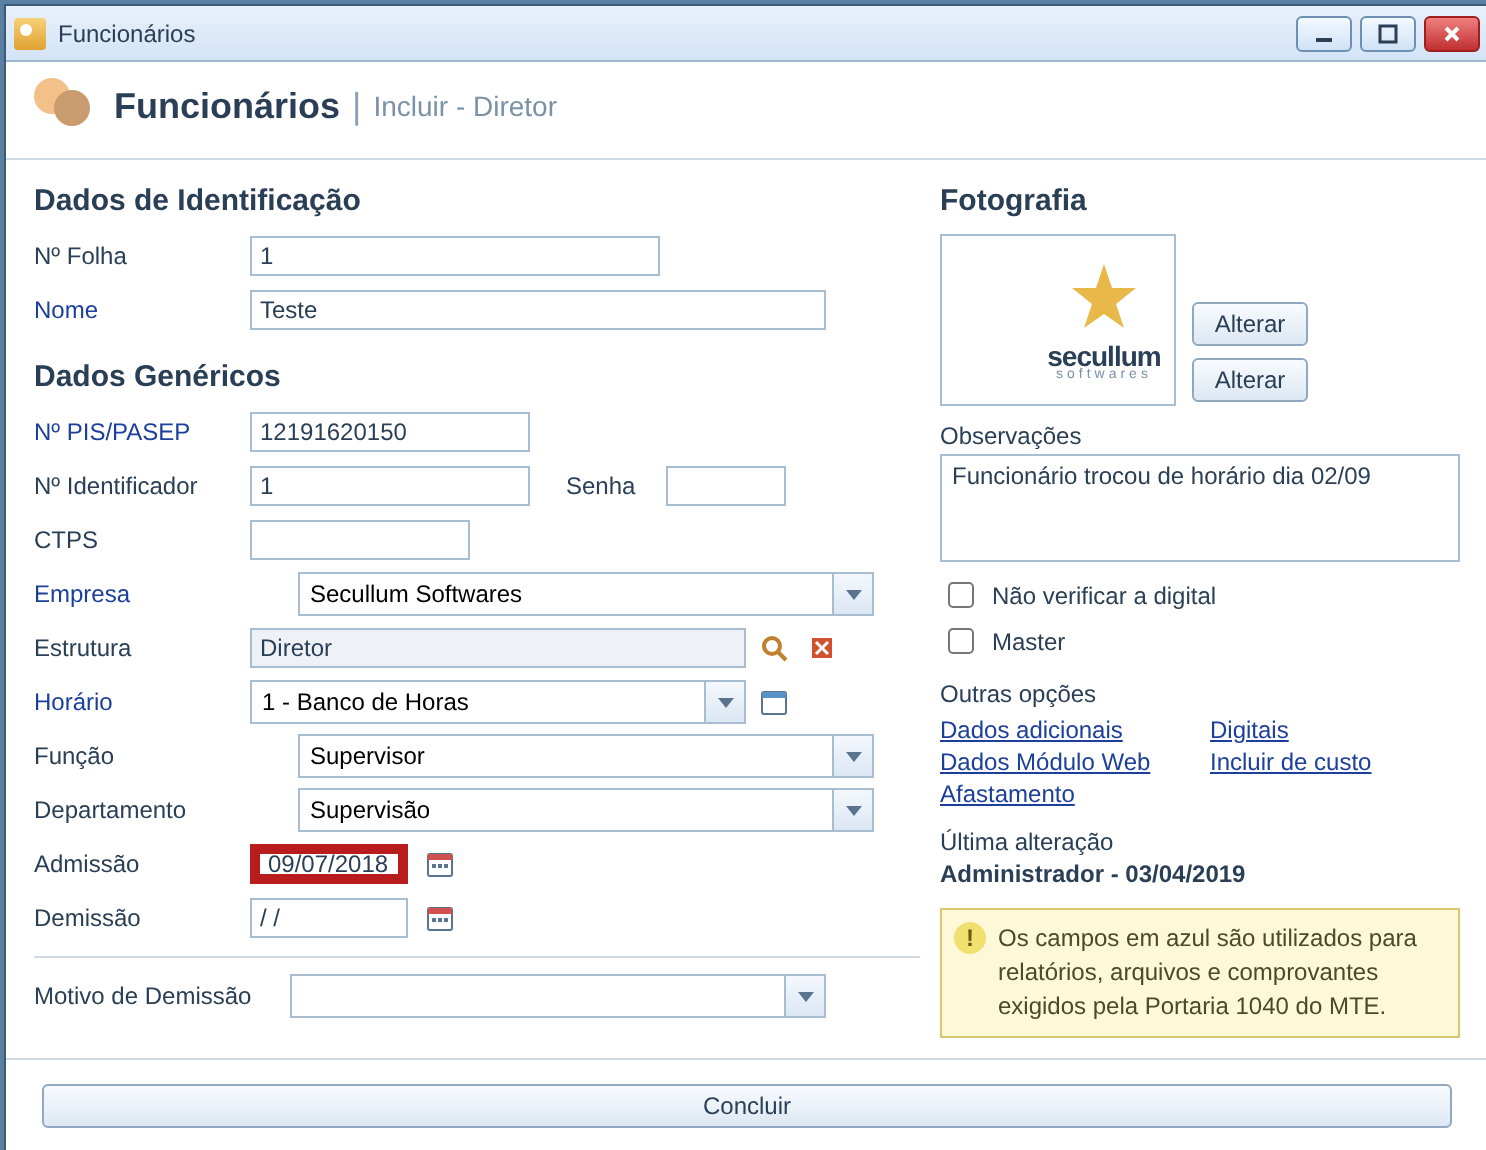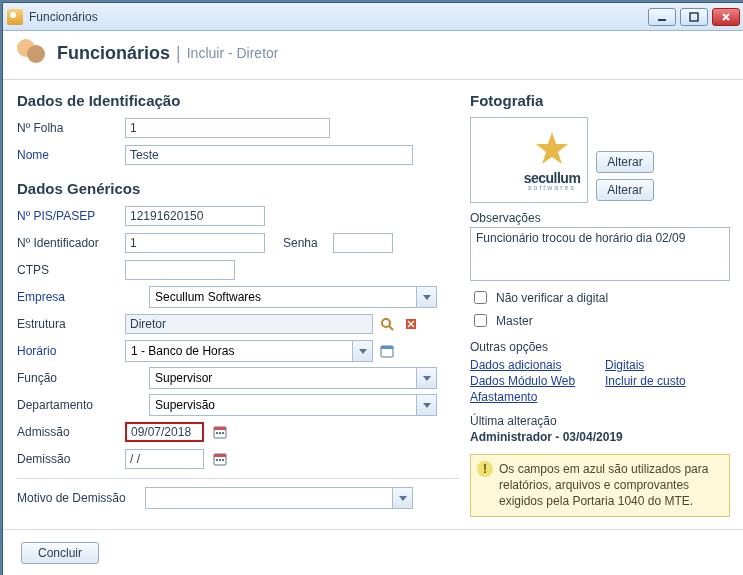--- a/index.html
+++ b/index.html
@@ -27,21 +27,21 @@
   .row { display:flex; align-items:center; margin-bottom:5px; min-height:22px;}
   .lbl { width:108px; color:#2a3f55;}
   .lbl.blue { color:#1b3f9a; font-weight:500;}
   input[type=text], .txt { height:20px; border:1px solid #a8bdd2; padding:0 4px; background:#fff; color:#2a3f55; outline:none;}
   .txt[readonly]{ background:#eef2f7;}
   .combo { height:22px; border:1px solid #a8bdd2; background:#fff; display:flex; align-items:center; padding-left:5px; position:relative; flex:1; max-width:288px;}
   .combo .arrow{ position:absolute; right:0; top:0; bottom:0; width:20px; background:linear-gradient(#f4f8fd,#dbe7f3); border-left:1px solid #a8bdd2; display:flex; align-items:center; justify-content:center;}
   .combo .arrow::after{content:"";border-left:4px solid transparent;border-right:4px solid transparent;border-top:5px solid #5a7390;}
   .iconbtn { width:20px; height:20px; margin-left:4px; display:flex; align-items:center; justify-content:center; border:1px solid transparent;}
   .iconbtn svg{width:16px;height:16px;}
-  .datebox { width:79px; height:20px; border:2px solid #b91c1c; padding:0 4px; display:flex; align-items:center; color:#2a3f55;}
+  .datebox { width:79px; height:20px; border:5px solid #b91c1c; padding:0 4px; display:flex; align-items:center; color:#2a3f55;}
   .datebox.plain { border:1px solid #a8bdd2;}
   .calbtn { width:20px; height:20px; margin-left:6px; display:flex; align-items:center; justify-content:center;}
   .calbtn svg{width:16px;height:16px;}
   .photo-area{ display:flex; gap:8px;}
   .photo { width:118px; height:86px; border:1px solid #a8bdd2; display:flex; align-items:center; justify-content:center; background:#fff; position:relative;padding-left:46px;}
   .star{fill:#e8b848;}
   .logotext{font-weight:bold;color:#2a3f55;font-size:14px;letter-spacing:-0.5px;}
   .logosub{font-size:7px;color:#7a91a8;letter-spacing:2px;margin-top:-2px;}
   .btn { height:22px; min-width:58px; padding:0 6px; border:1px solid #90a8c0; background:linear-gradient(#f8fbfe,#dde8f3); border-radius:3px; color:#2a3f55; display:inline-flex; align-items:center; justify-content:center;}
   .obs{ margin-top:8px;}
@@ -49,21 +49,21 @@
   .chk{display:flex;align-items:center;gap:6px;margin-top:4px;color:#2a3f55;}
   .chk input{width:13px;height:13px;}
   .opts h4{font-size:12px;color:#2a3f55;margin:10px 0 4px 0;font-weight:normal;}
   .optgrid{display:grid;grid-template-columns:1fr 1fr;gap:2px 10px;}
   .optgrid a{color:#1b3f9a;text-decoration:underline;cursor:pointer;}
   .lastmod{margin-top:10px;}
   .lastmod .t{color:#2a3f55;}
   .lastmod .v{font-weight:bold;color:#2a3f55;margin-top:2px;}
   .hint{margin-top:10px;border:1px solid #d8c96a;background:#fdf9d8;padding:6px 6px 6px 28px;position:relative;color:#4a4a2a;font-size:11px;line-height:1.35;}
   .hint .hicon{position:absolute;left:6px;top:6px;width:16px;height:16px;border-radius:50%;background:#f0e070;display:flex;align-items:center;justify-content:center;font-weight:bold;color:#6a5a10;}
-  .footer{border-top:1px solid #d0dbe6;padding:12px 18px;display:flex;gap:14px;}
+  .footer{border-top:1px solid #d0dbe6;padding:12px 18px;display:flex;gap:14px;flex-direction:column;}
   .divider{border:none;border-top:1px solid #d0dbe6;margin:8px 0;}
   .wide{flex:1;max-width:288px;margin-left:24px;}
   .short{width:60px;}
   .senha-lbl{margin-left:18px;width:50px;}
   .photo-inner{display:flex;flex-direction:column;align-items:center;}
   .vbtns{display:flex;flex-direction:column;gap:6px;justify-content:flex-end;padding-bottom:2px;}
 </style>
 </head>
 <body>
 

